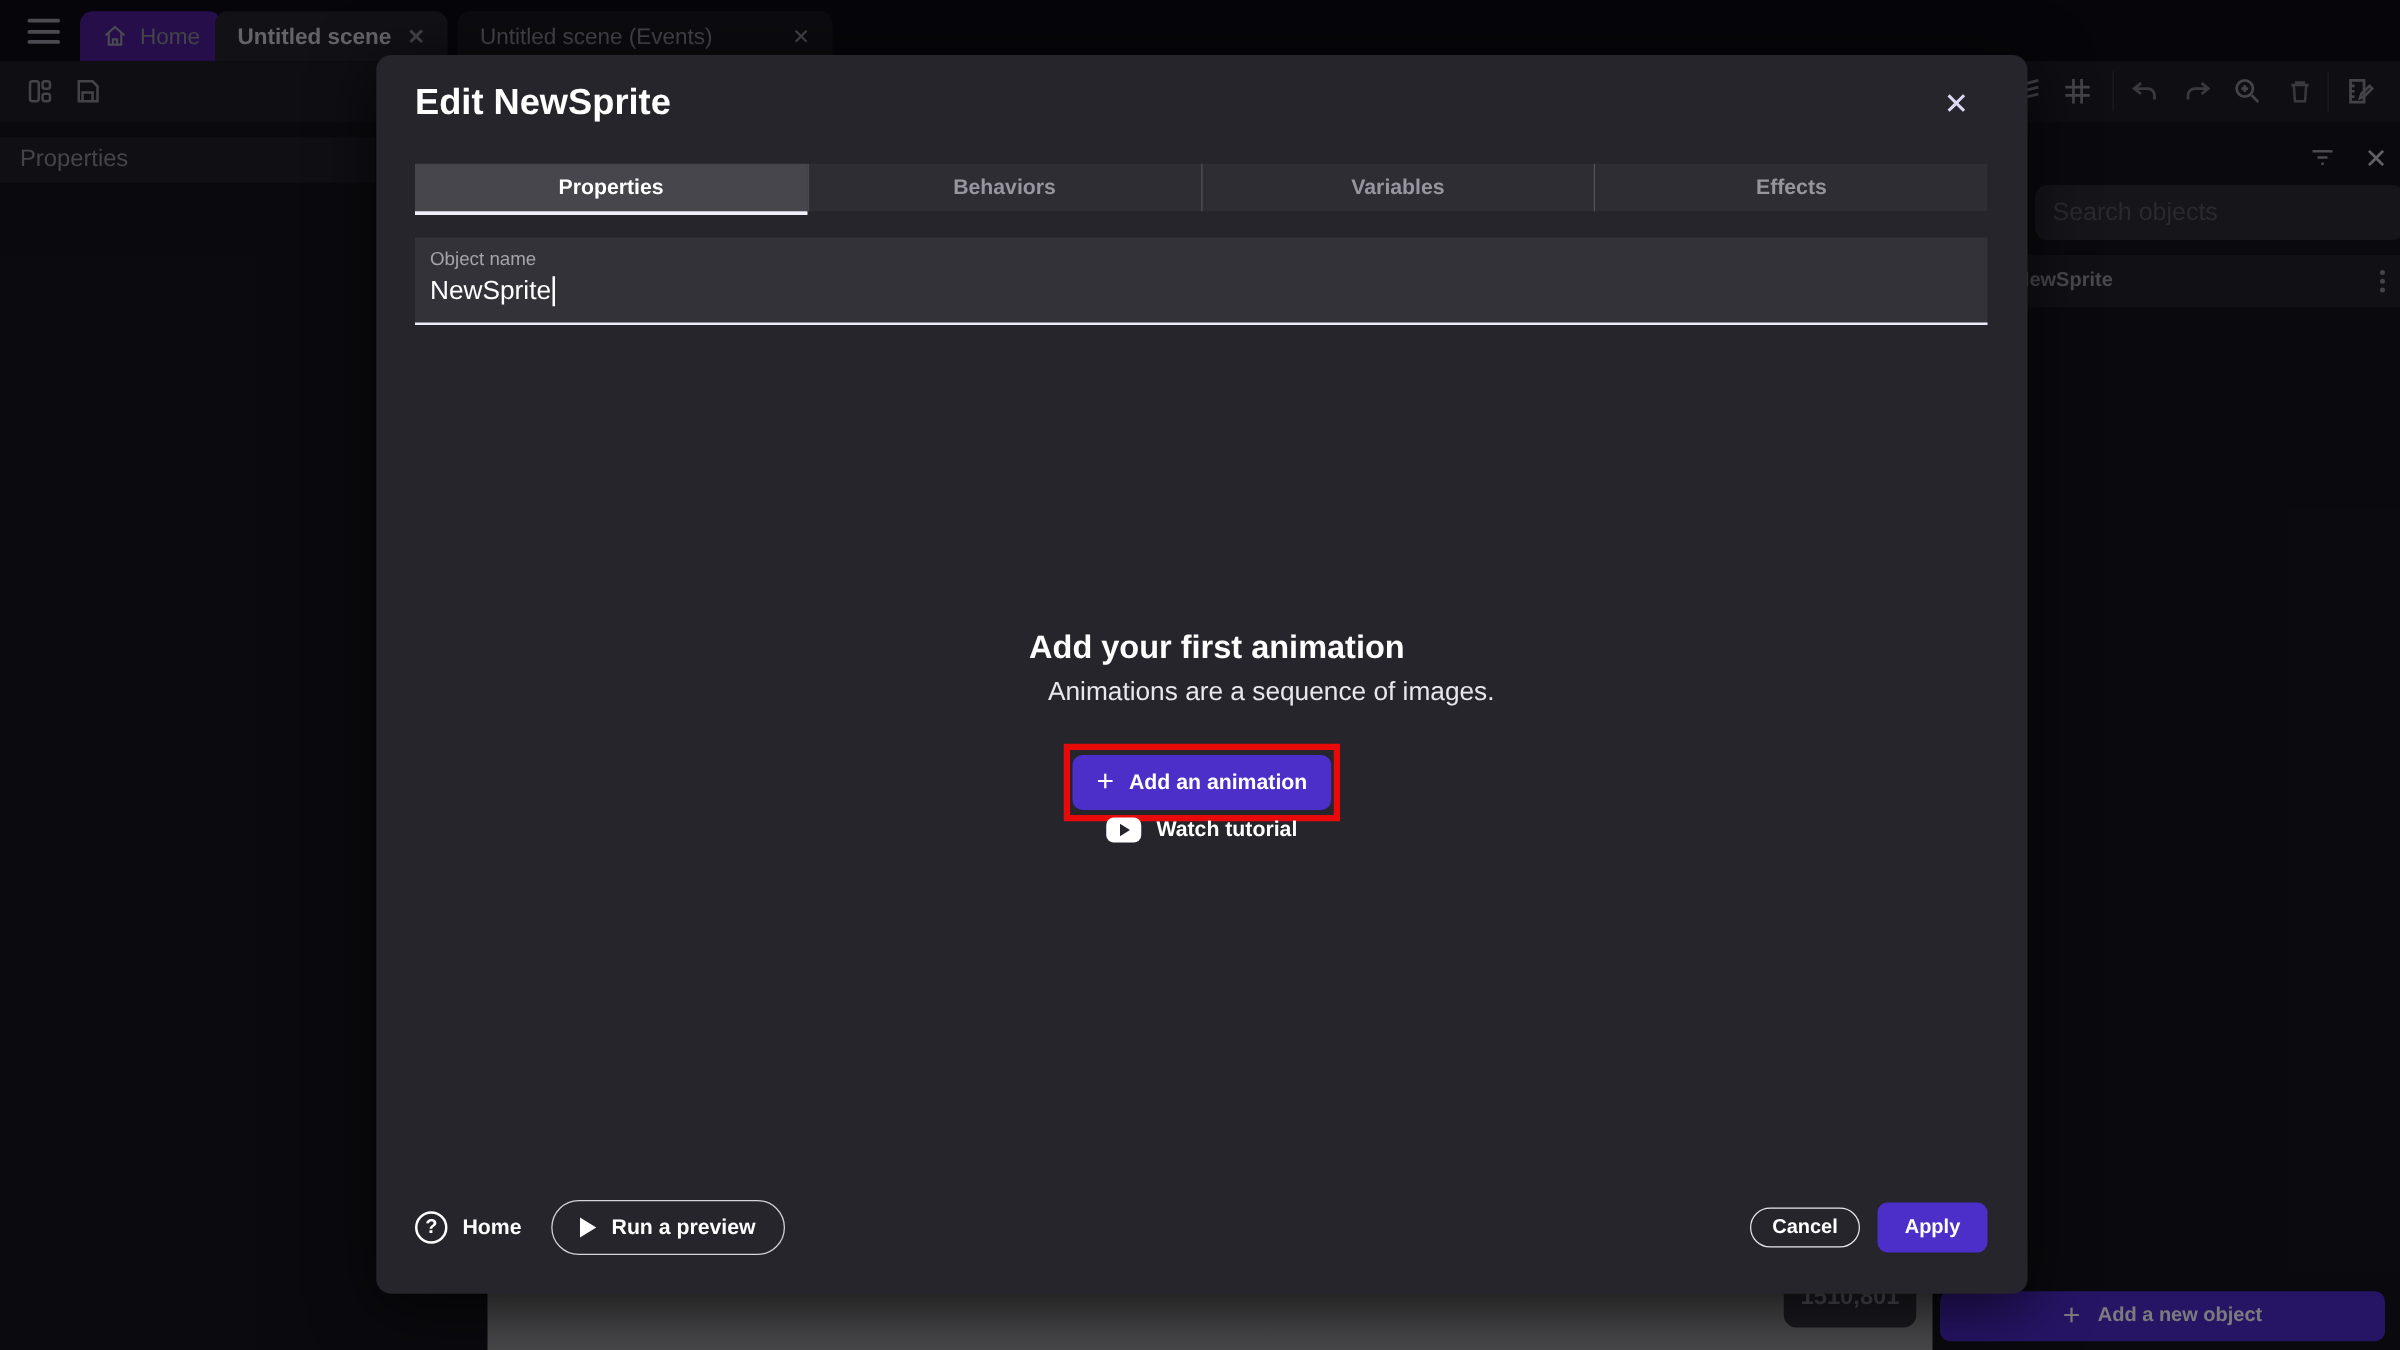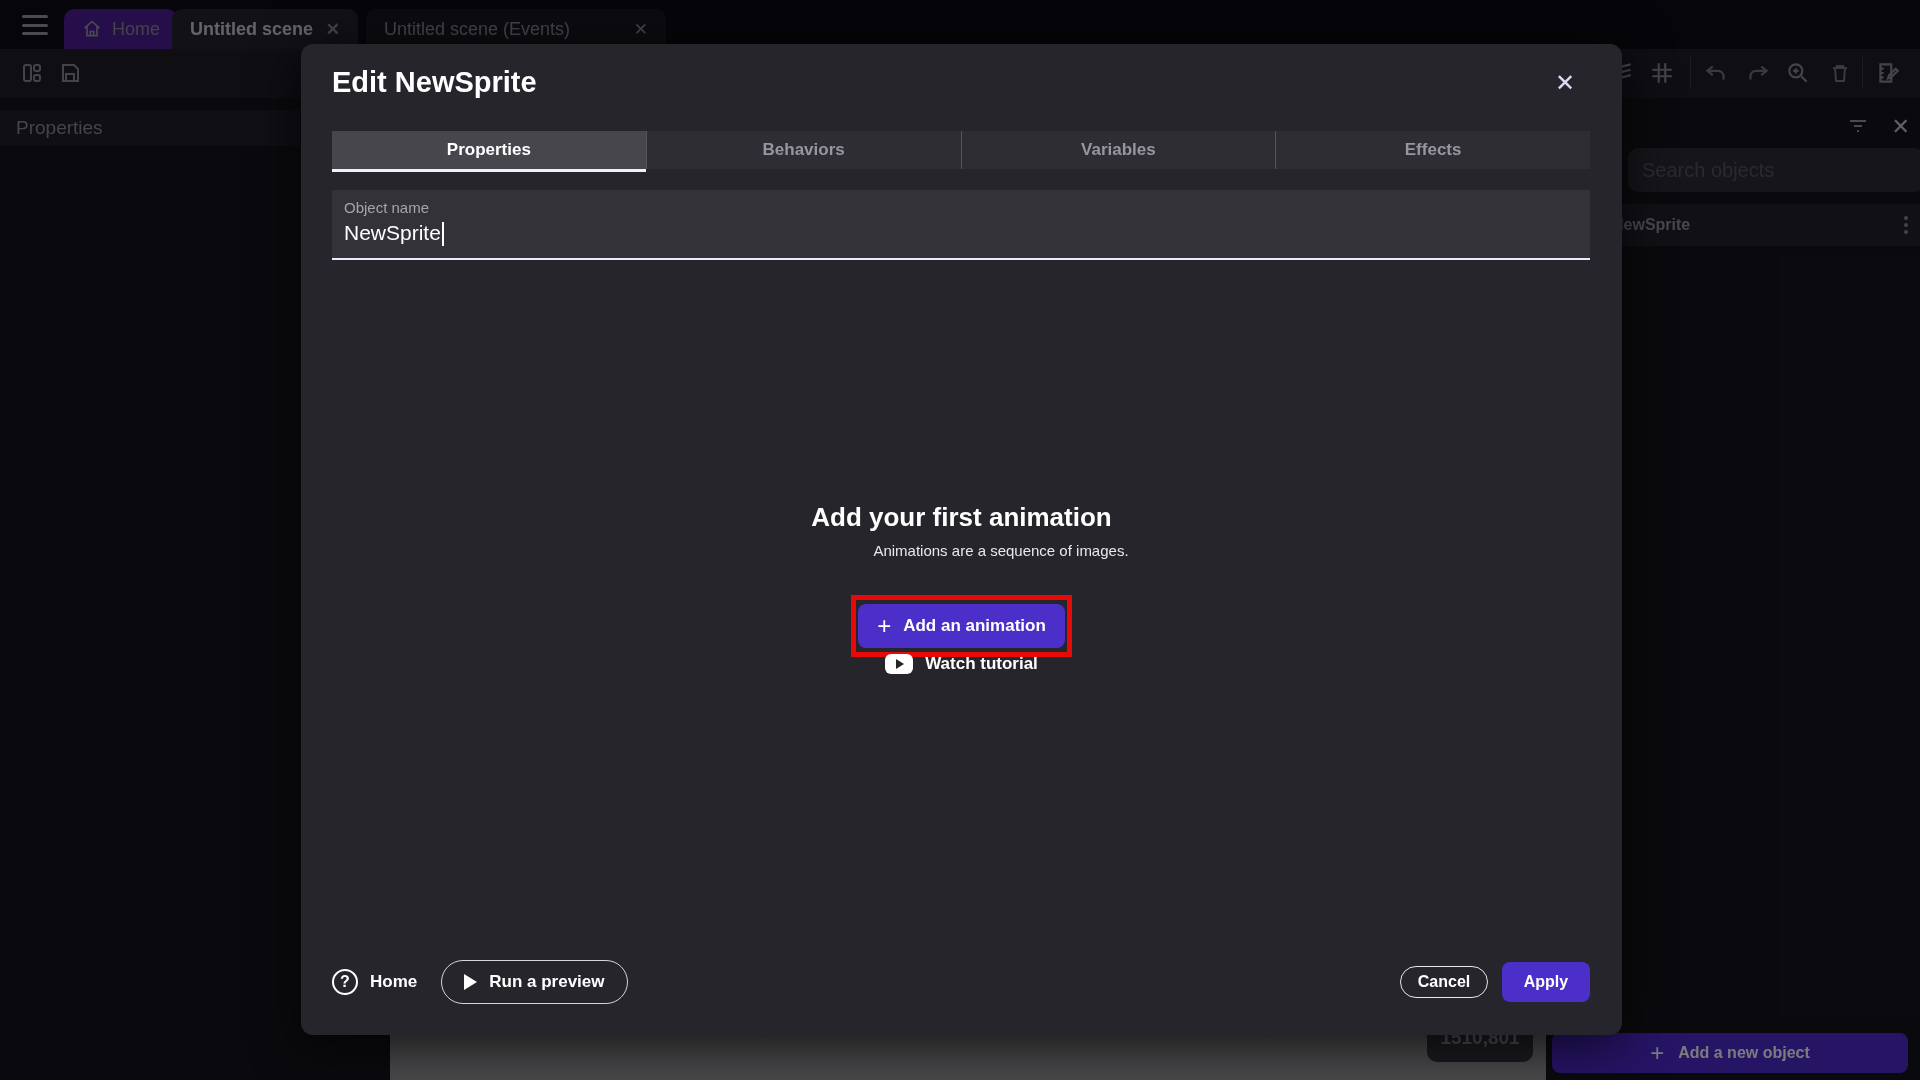--- a/index.html
+++ b/index.html
@@ -64,24 +64,24 @@
   .m-tab.active { background:#47464d; color:#fff; border-left:none; }
   .m-tab.active::after { content:""; position:absolute; left:0; right:0; bottom:-3px; height:3px;
     background:#f1f0fa; }
   .name-field { position:absolute; left:31px; top:146px; width:1258px; height:70px; background:#333239;
     border-bottom:2px solid #eceafd; cursor:text; }
   .nf-label { position:absolute; left:12px; top:9px; font-size:15px; color:#a5a4ab; }
   .nf-value { position:absolute; left:12px; top:31px; font-size:21px; color:#fff; }
   .caret { display:inline-block; width:2px; height:24px; background:#fff; vertical-align:middle;
     margin-left:1px; }
 
-  .es-title { position:absolute; left:0; width:1321px; top:458px; text-align:center; color:#fff;
+  .es-title { position:absolute; left:12px; width:1321px; top:458px; text-align:center; color:#fff;
     font-size:26px; font-weight:800; }
-  .es-sub { position:absolute; left:0; width:1400px; top:498px; text-align:center; color:#e8e7ec;
-    font-size:15px; }
+  .es-sub { position:absolute; left:16px; width:1400px; top:498px; text-align:center; color:#e8e7ec;
+    font-size:21px; }
   .red-box { position:absolute; left:550px; top:551px; width:221px; height:62px; border:5px solid #e80909;
     display:flex; align-items:center; justify-content:center; }
   .add-anim-btn { width:207px; height:44px; background:#4b2fc8; border-radius:8px; display:flex;
     align-items:center; justify-content:center; gap:12px; color:#fff; font-weight:bold; font-size:17px;
     cursor:pointer; }
   .plus { font-size:24px; font-weight:normal; line-height:0; }
   .watch { position:absolute; left:0; width:1321px; top:610px; display:flex; align-items:center;
     justify-content:center; gap:12px; color:#fff; font-weight:bold; font-size:17px; cursor:pointer; }
   .yt { width:28px; height:20px; background:#fff; border-radius:6px; display:flex; align-items:center;
     justify-content:center; }

